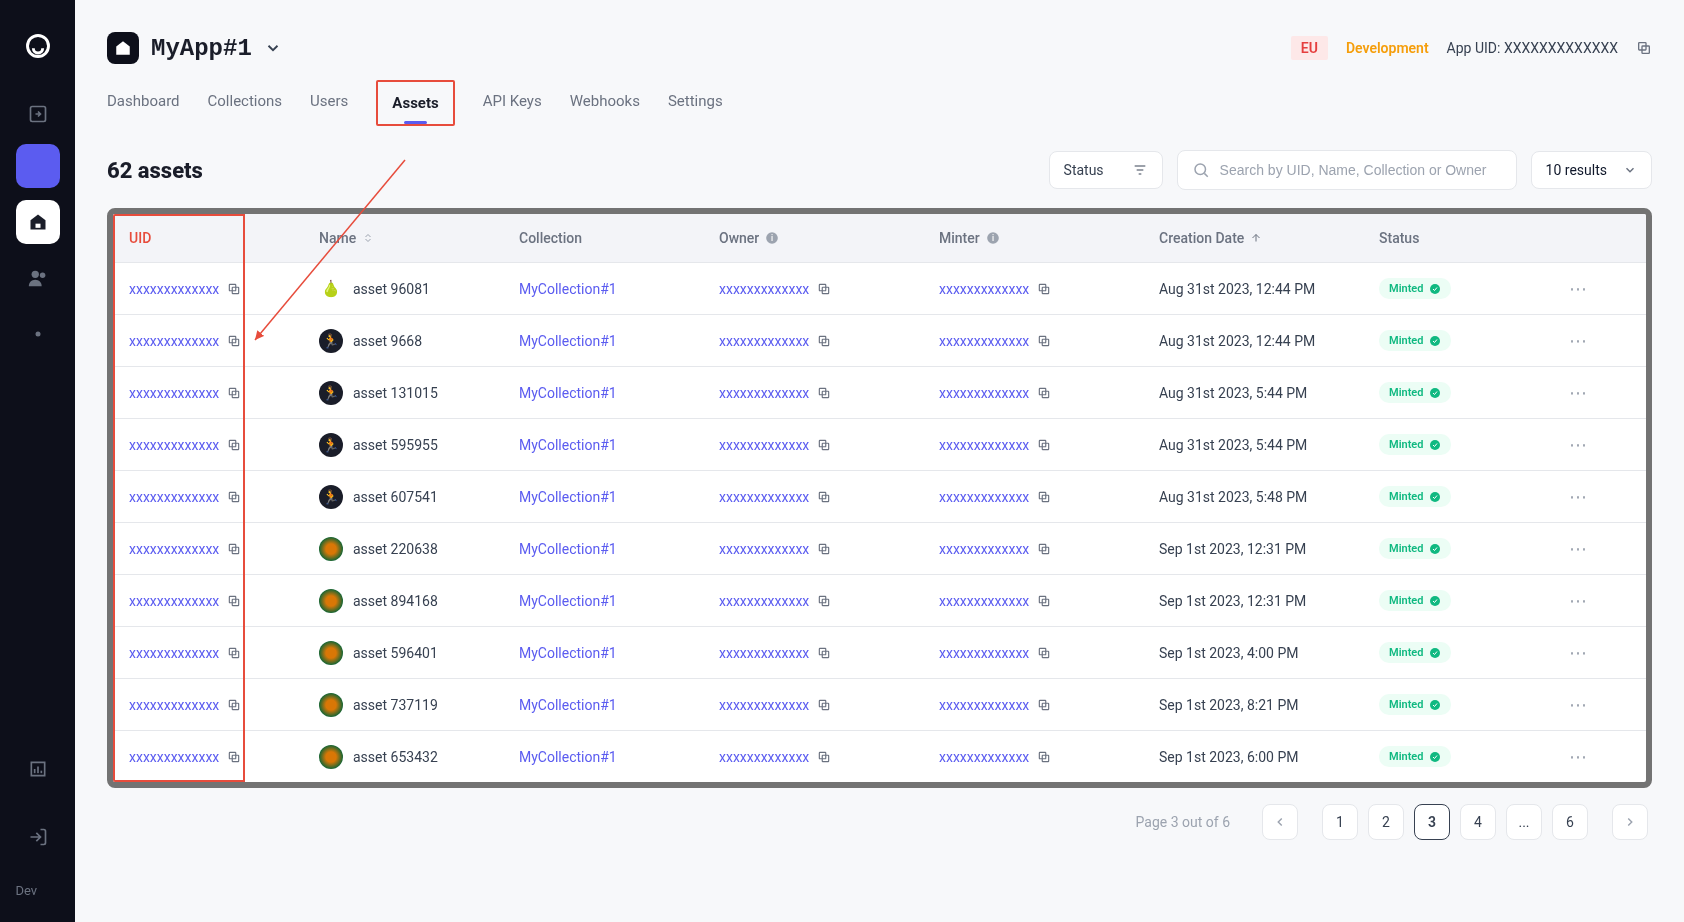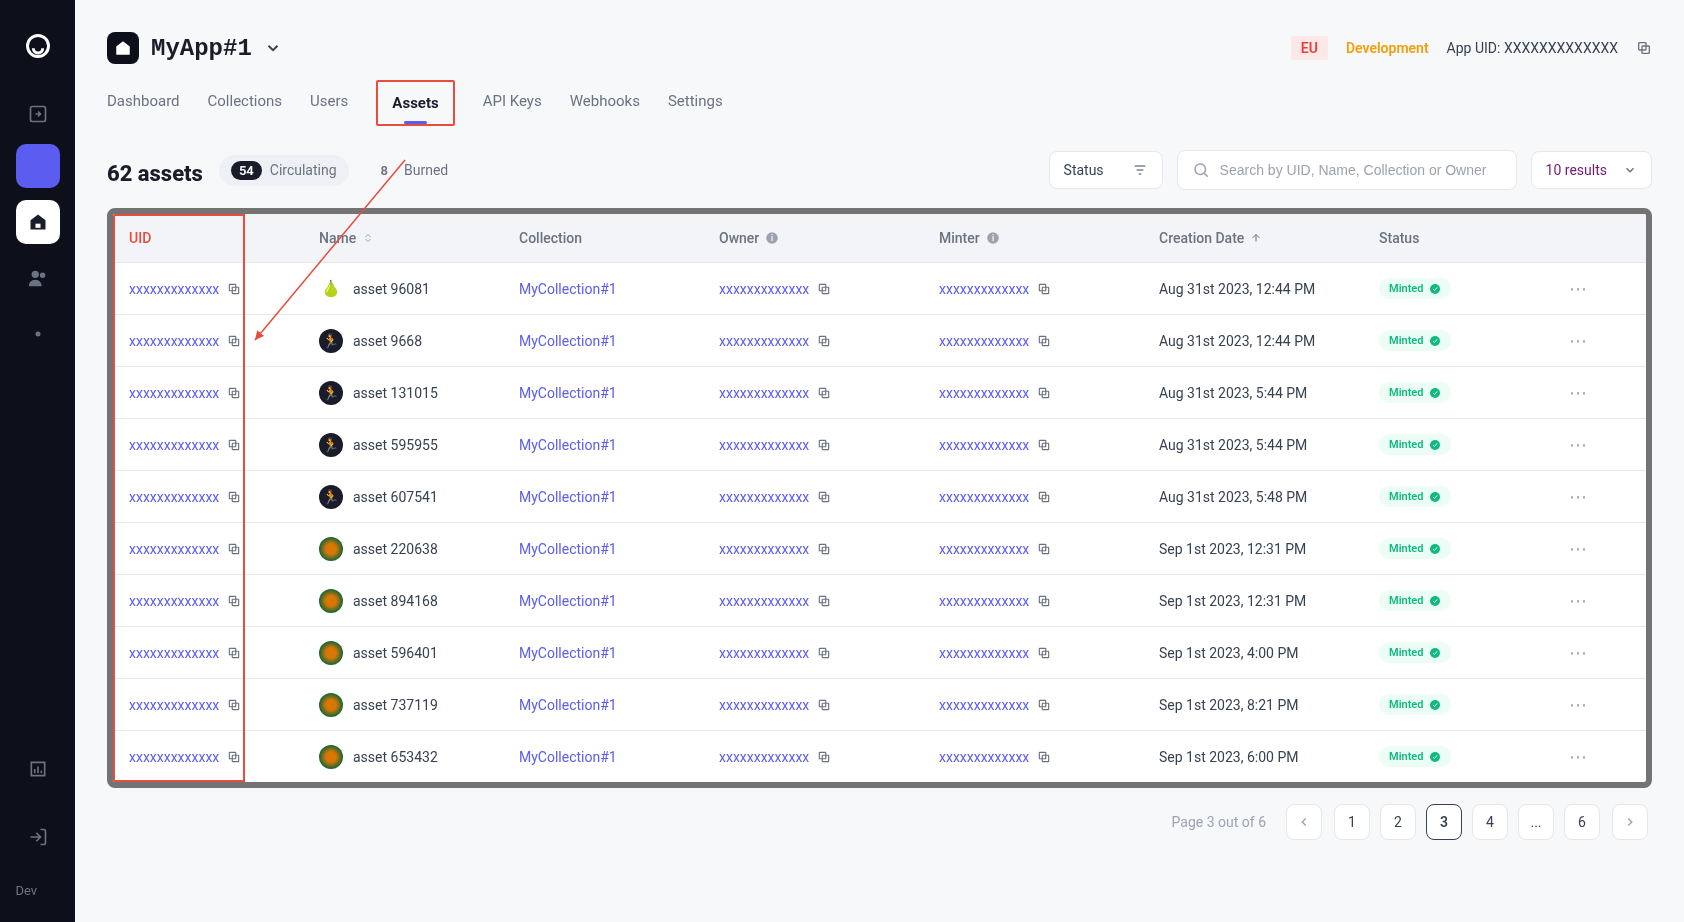--- a/index.html
+++ b/index.html
@@ -45,21 +45,21 @@
 .chip.active { background: #eef0f5; }
 .chip-count { background: #1a1d29; color: #fff; padding: 2px 8px; border-radius: 12px; font-size: 13px; font-weight: 600; }
 .chip-count.light { background: transparent; color: #6b7280; }
 .chip-text { color: #6b7280; }
 
 .title-right { display: flex; align-items: center; gap: 14px; }
 .status-btn { display: flex; align-items: center; gap: 28px; padding: 10px 14px; border: 1px solid #e5e7eb; border-radius: 8px; background: #fff; font-size: 14px; color: #374151; cursor: pointer; }
 .search-wrap { display: flex; align-items: center; gap: 10px; padding: 10px 14px; border: 1px solid #e5e7eb; border-radius: 8px; background: #fff; width: 340px; }
 .search-input { border: none; outline: none; font-size: 14px; flex: 1; color: #374151; }
 .search-input::placeholder { color: #9ca3af; }
-.results-btn { display: flex; align-items: center; gap: 16px; padding: 10px 14px; border: 1px solid #e5e7eb; border-radius: 8px; background: #fff; font-size: 14px; color: #701a75; cursor: pointer; }
+.results-btn { display: flex; align-items: center; gap: 16px; padding: 10px 14px; border: 1px solid #e5e7eb; border-radius: 8px; background: #fff; font-size: 14px; color: #0f172a; cursor: pointer; }
 
 
 .table { margin-top: 18px; border: 6px solid #737373; border-radius: 8px; background: #fff; overflow: hidden; }
 .thead, .trow { display: grid; grid-template-columns: 190px 200px 200px 220px 220px 220px 170px 60px; align-items: center; padding: 0 16px; }
 .thead { background: #f3f4f8; height: 48px; font-size: 14px; color: #6b7280; font-weight: 500; }
 .th { display: flex; align-items: center; gap: 6px; }
 .trow { height: 52px; border-top: 1px solid #e5e7eb; font-size: 14px; }
 .uid-red { color: #e74c3c; }
 .uid-cell { display: flex; align-items: center; gap: 8px; color: #5b5cf0; }
 .name-cell { display: flex; align-items: center; gap: 10px; color: #374151; }
@@ -74,21 +74,21 @@
 .dots-cell { color: #9ca3af; cursor: pointer; text-align: center; font-size: 18px; letter-spacing: 2px; }
 .info-icon-sm { width: 14px; height: 14px; fill: #9ca3af; }
 
 
 .uid-col-highlight { position: absolute; border: 2px solid #e74c3c; pointer-events: none; }
 
 
 .arrow-anno { position: absolute; pointer-events: none; }
 
 
-.pagination { display: flex; justify-content: flex-end; align-items: center; gap: 12px; margin-top: 16px; padding-right: 4px; }
+.pagination { display: flex; justify-content: flex-end; align-items: center; gap: 24px; margin-top: 16px; padding-right: 4px; }
 .page-info { color: #9ca3af; font-size: 14px; margin-right: 8px; }
 .page-btn { width: 36px; height: 36px; border: 1px solid #e5e7eb; border-radius: 8px; background: #fff; display: flex; align-items: center; justify-content: center; font-size: 14px; color: #374151; cursor: pointer; }
 .page-btn.active { border-color: #374151; font-weight: 600; }
 .page-btn.nav { color: #9ca3af; }
 
 svg { display: block; }
 </style>
 </head>
 <body>
 
@@ -183,30 +183,20 @@
       <div class="tab active">Assets</div>
     </div>
     <div class="tab">API Keys</div>
     <div class="tab">Webhooks</div>
     <div class="tab">Settings</div>
   </div>
 
   <div class="title-row">
     <div class="title-left">
       <div class="assets-count">62 assets</div>
-      <div class="chip-group">
-        <div class="chip active">
-          <span class="chip-count">54</span>
-          <span class="chip-text">Circulating</span>
-        </div>
-        <div class="chip">
-          <span class="chip-count light">8</span>
-          <span class="chip-text">Burned</span>
-        </div>
-      </div>
     </div>
     <div class="title-right">
       <div class="status-btn">
         <span>Status</span>
         <svg width="16" height="16" viewBox="0 0 24 24" fill="none" stroke="#6b7280" stroke-width="2">
             <line x1="4" y1="6" x2="20" y2="6"></line>
             <line x1="7" y1="12" x2="17" y2="12"></line>
             <line x1="10" y1="18" x2="14" y2="18"></line>
           </svg>
       </div>

